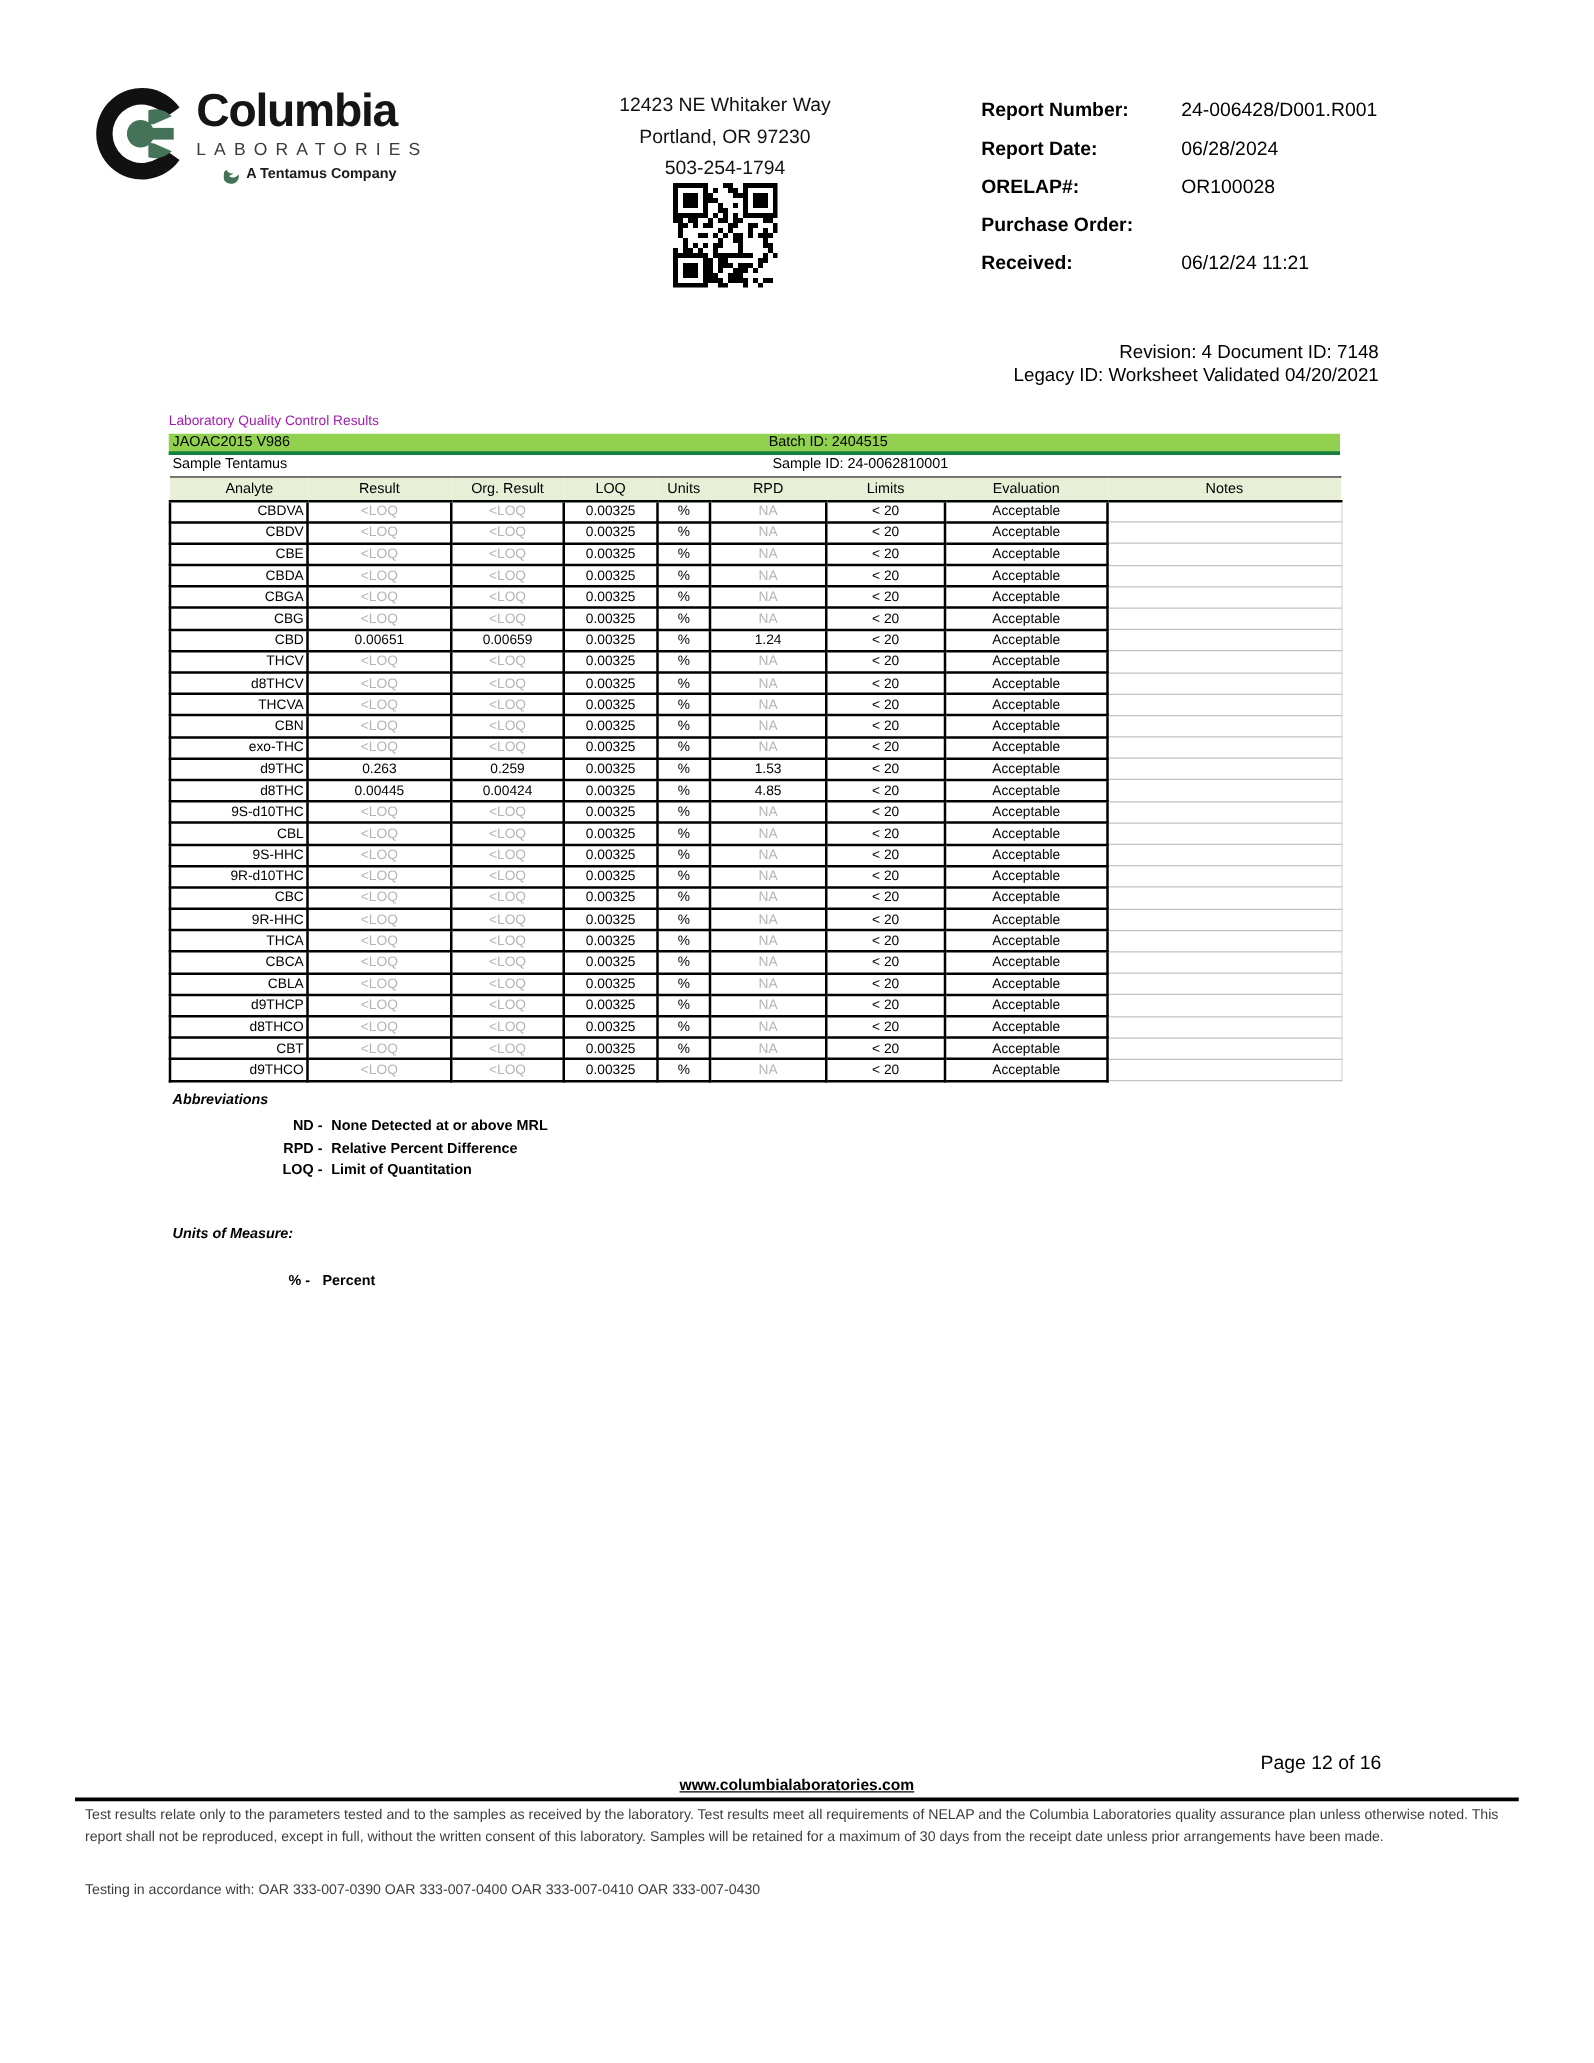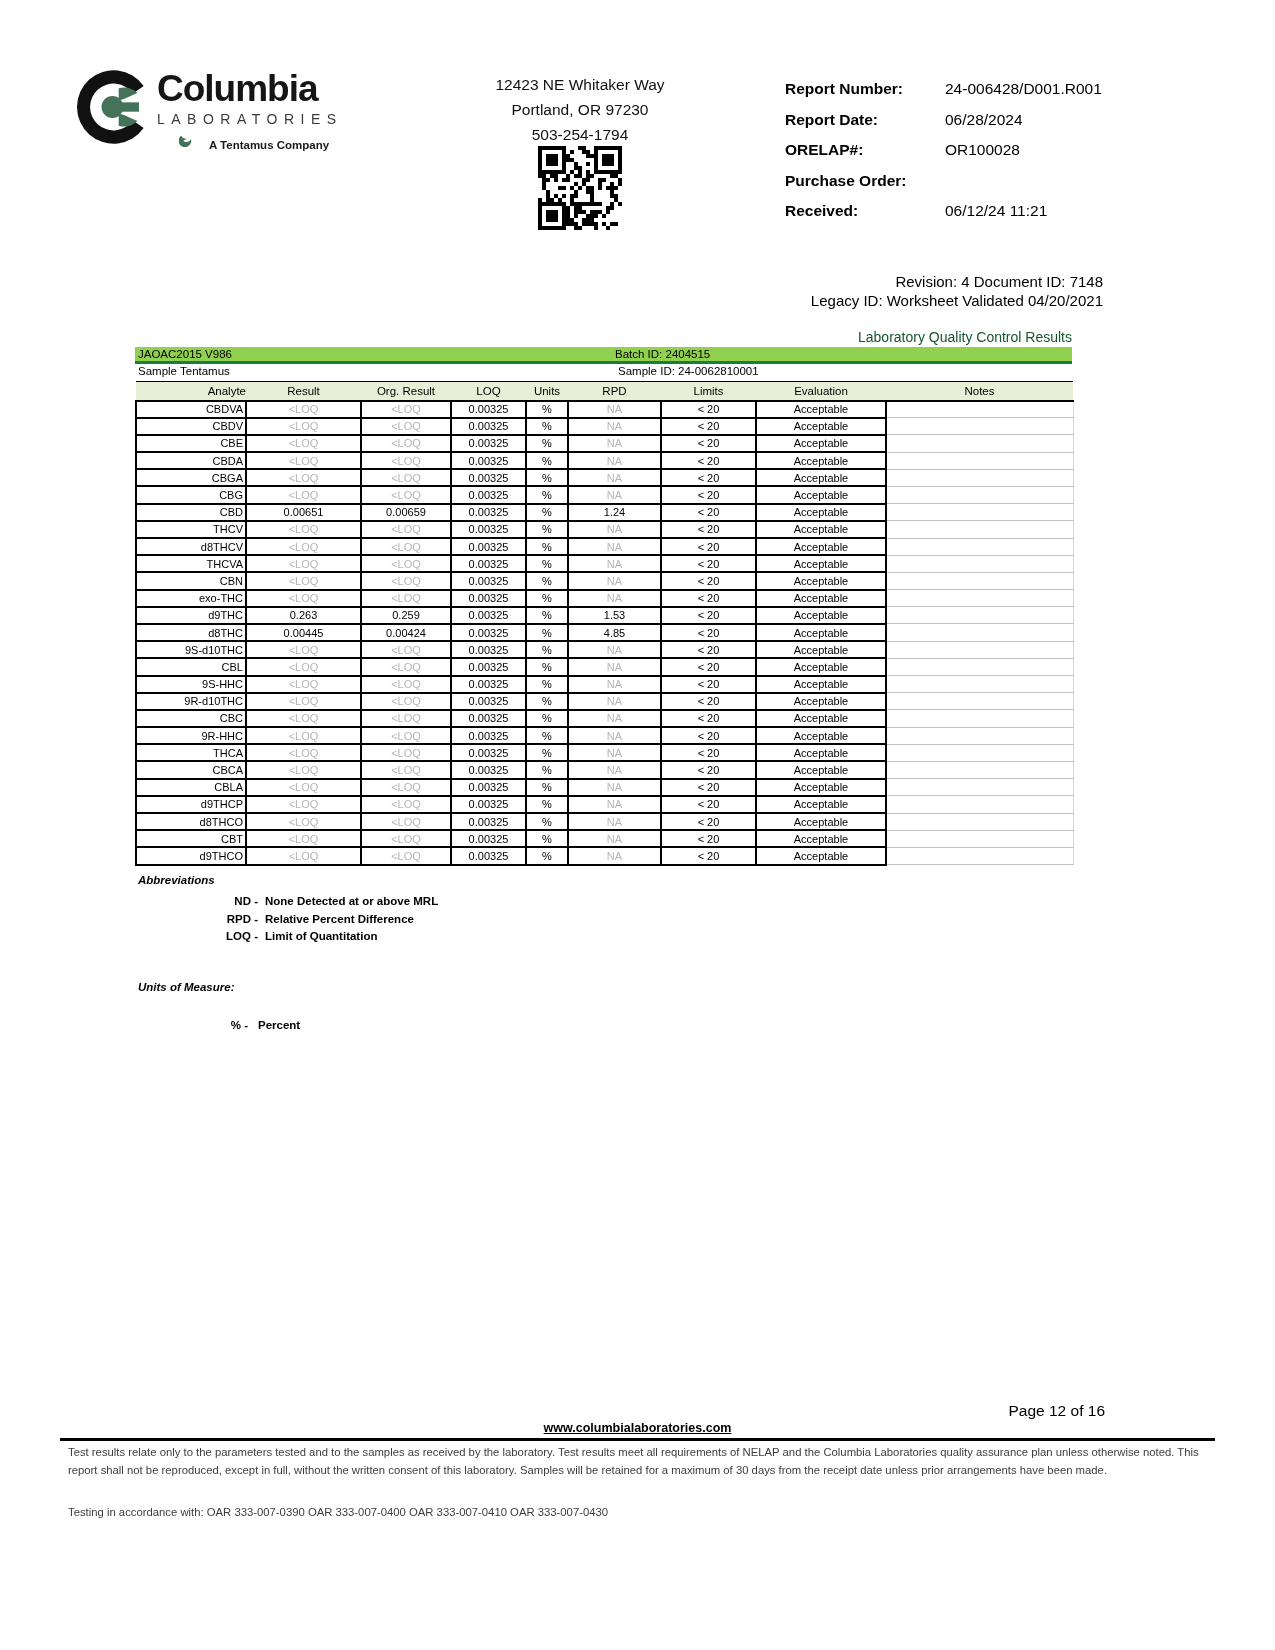--- a/index.html
+++ b/index.html
@@ -7,49 +7,49 @@
   body { font-family: "Liberation Sans", sans-serif; color: #000; }
   .page { position: relative; width: 1275px; height: 1650px; background: #fff; overflow: hidden; }
 
   
   .logo-block { position: absolute; left: 75px; top: 66px; width: 280px; }
   .logo-row { display: flex; align-items: flex-start; }
   .logo-mark { width: 78px; height: 82px; flex: 0 0 auto; }
   .logo-texts { margin-left: 4px; padding-top: 4px; }
   .logo-name { font-size: 37px; font-weight: bold; letter-spacing: -1px; color: #151515; line-height: 1; }
   .logo-sub { font-size: 14px; letter-spacing: 6.5px; color: #3a3a3a; margin-top: 4px; }
-  .logo-tagline { display: flex; align-items: flex-end; gap: 16px; margin-top: 6px; margin-left: 22px; }
+  .logo-tagline { display: flex; align-items: flex-start; gap: 4px; margin-top: 6px; margin-left: 22px; }
   .logo-tagline .txt { font-size: 11.5px; font-weight: bold; color: #1a1a1a; }
 
   .address-block { position: absolute; left: 440px; top: 72px; width: 280px; text-align: center; }
   .address-block .line { font-size: 15.5px; line-height: 25px; color: #111; }
   .qr-wrap { position: absolute; left: 538px; top: 146px; width: 84px; height: 84px; }
 
   .report-info { position: absolute; left: 785px; top: 74px; width: 420px; }
   .report-field { display: flex; line-height: 30.5px; }
   .report-field .lbl { width: 160px; font-weight: bold; font-size: 15.5px; }
   .report-field .val { font-size: 15.5px; }
 
   .revision-block { position: absolute; right: 172px; top: 272px; text-align: right; }
   .revision-block .r1 { font-size: 15px; line-height: 19px; }
   .revision-block .r2 { font-size: 15px; line-height: 19px; }
 
   
   .qc-wrap { position: absolute; left: 135px; top: 327px; width: 937px; }
-  .qc-title { text-align: right; font-size: 14px; line-height: 20px; color: #14532d; }
+  .qc-title { text-align: left; font-size: 11px; line-height: 20px; color: #a21caf; }
   .bar-green { position: relative; height: 17px; background: #92d050; border-bottom: 3px solid #15803d; }
   .bar-green .left { position: absolute; left: 3px; top: 1px; font-size: 11.5px; }
   .bar-green .mid { position: absolute; left: 480px; top: 1px; font-size: 11.5px; }
   .bar-sample { position: relative; height: 17px; background: #fff; }
   .bar-sample .left { position: absolute; left: 3px; top: 1px; font-size: 11.5px; }
   .bar-sample .mid { position: absolute; left: 483px; top: 1px; font-size: 11.5px; }
 
   table.qc { width: 937px; border-collapse: collapse; table-layout: fixed; }
   table.qc thead th { background: #e7efd6; font-weight: normal; font-size: 11.5px; height: 19px; border-top: 1.5px solid #000; border-bottom: 2px solid #000; padding: 0; }
-  table.qc thead th.c-analyte { text-align: right; padding-left: 17px; }
+  table.qc thead th.c-analyte { text-align: center; padding-left: 17px; }
   table.qc td { font-size: 11px; height: 17.2px; padding: 0 2px; border: 2px solid #000; text-align: center; white-space: nowrap; overflow: hidden; }
   table.qc td.c-analyte { text-align: right; padding-left: 3px; }
   table.qc td.c-notes { border-top: 1px solid #c4c4c4; border-bottom: 1px solid #c4c4c4; border-right: 1px solid #d9d9d9; border-left: 2px solid #000; }
   table.qc td .muted, .muted { color: #b5b5b5; }
 
   
   .abbrev { position: absolute; left: 138px; top: 874px; }
   .abbrev .ttl { font-size: 11.5px; font-weight: bold; font-style: italic; }
   .abbrev .item { display: flex; line-height: 17.5px; }
   .abbrev .item .a { width: 120px; text-align: right; font-size: 11.5px; font-weight: bold; }

